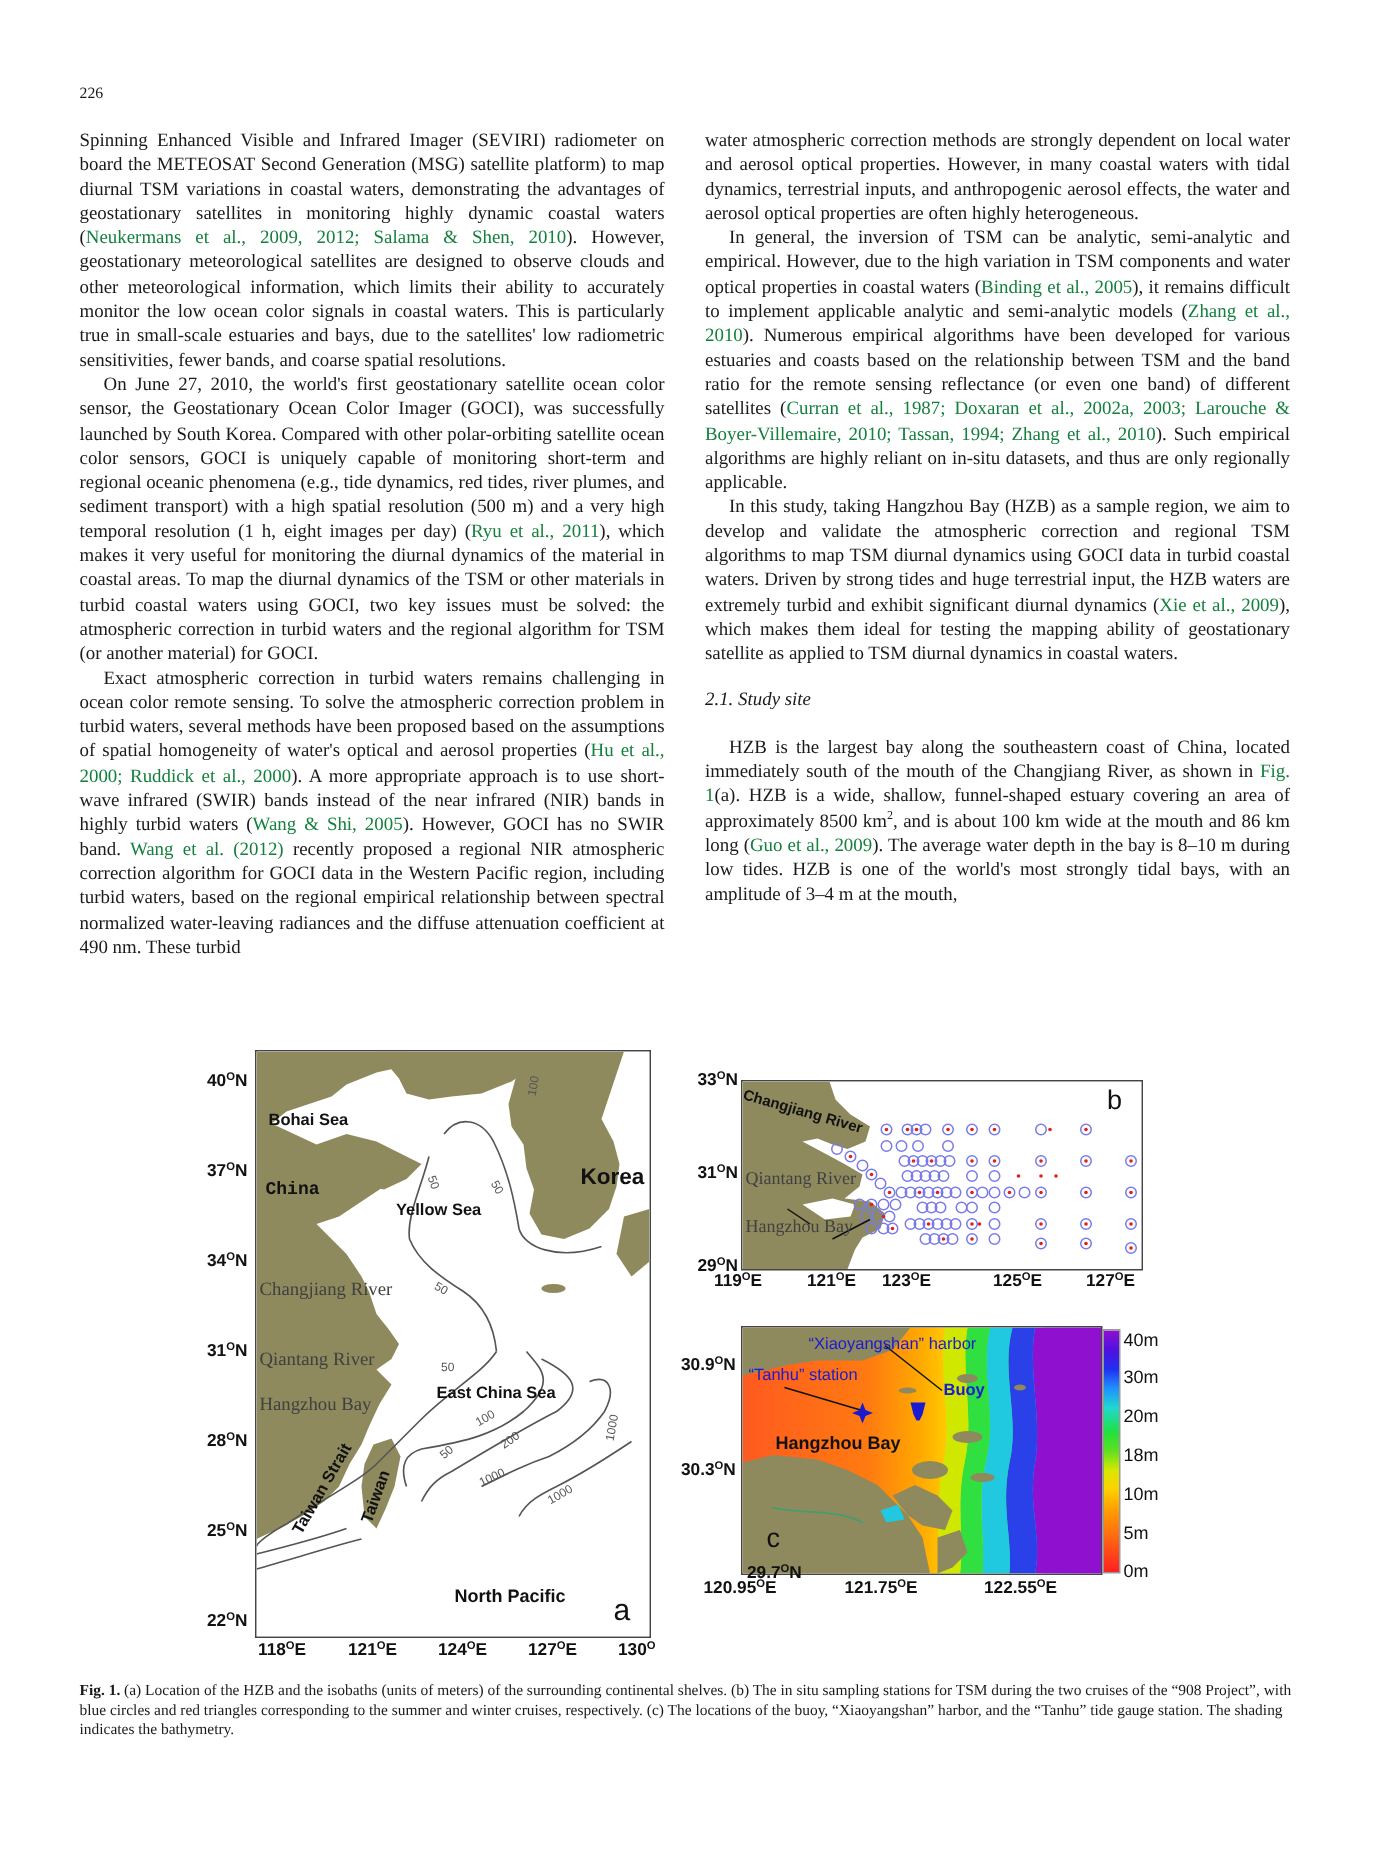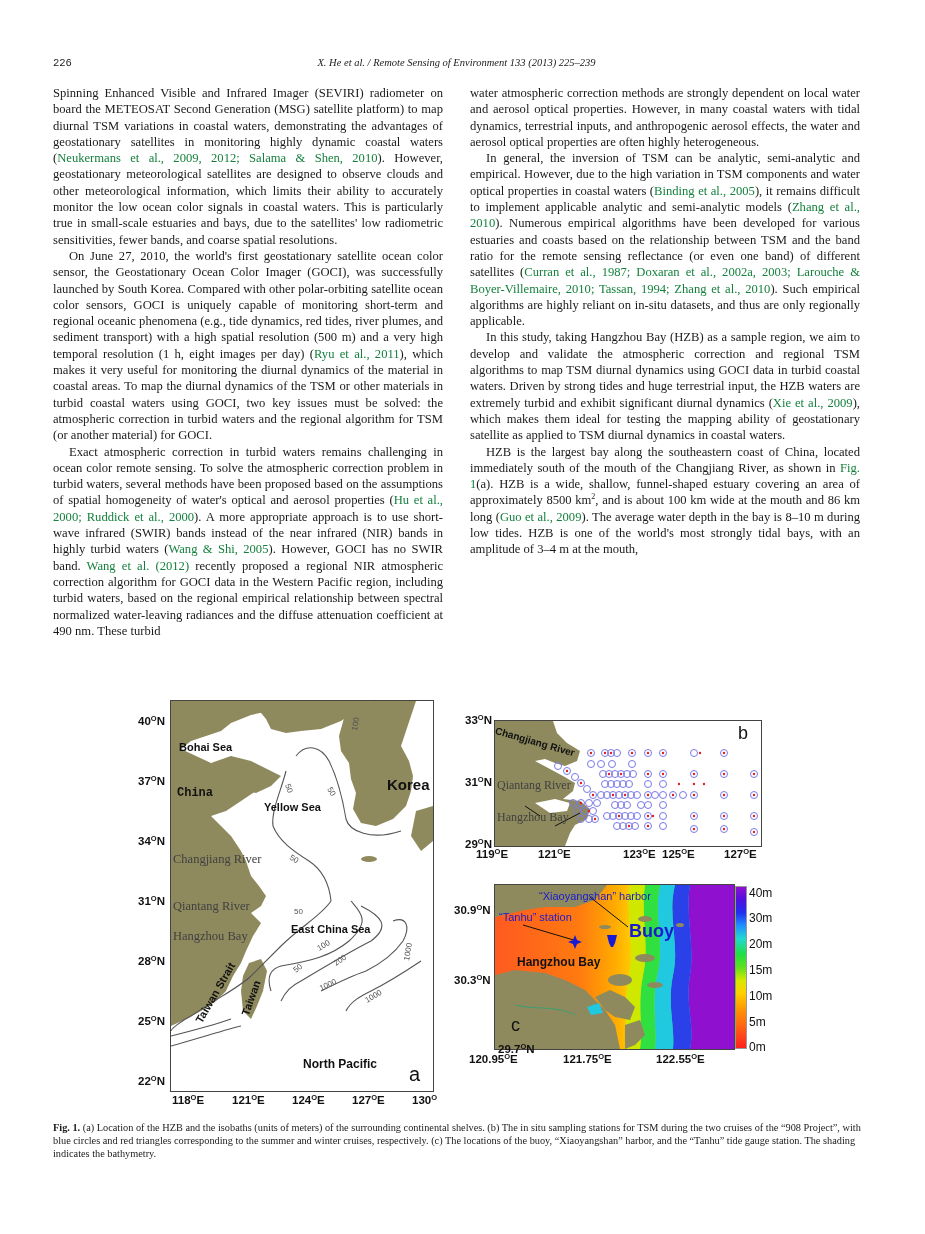--- a/index.html
+++ b/index.html
@@ -1,20 +1,20 @@
 <!DOCTYPE html>
 <html><head>
 <meta charset="utf-8">
 <style>
   html, body { margin:0; padding:0; background:#ffffff; }
   body { width:925px; height:1234px; position:relative; overflow:hidden;
          font-family:"Liberation Serif", "DejaVu Serif", serif; color:#1a1a1a; }
   .runhead { position:absolute; top:57px; left:53px; width:807px; height:14px;
              font-size:10.5px; }
-  .runhead .pg { position:absolute; left:0; top:0;font-family:Liberation Mono, monospace; }
+  .runhead .pg { position:absolute; left:0; top:0; }
   .runhead .jr { position:absolute; left:0; width:807px; text-align:center; font-style:italic; top:0; }
   .col { position:absolute; top:85px; width:390px; font-size:12.6px; line-height:16.3px;
          text-align:justify; hyphens:manual; }
   .col.left { left:53px; }
   .col.right { left:470px; }
   .col p { margin:0; }
   .col p.ind { text-indent:16px; }
   .cite { color:#15803d; }
   .sec { font-family:"Liberation Serif", serif; font-weight:bold; font-size:12.8px; margin:16px 0 0 0; }
   .subsec { font-style:italic; font-size:12.6px; margin:14px 0 16px 0; }
@@ -30,33 +30,33 @@
 
   .caption { position:absolute; left:53px; top:1121px; width:810px; font-size:10.3px; line-height:13.2px;
              font-family:"Liberation Serif",serif; color:#1a1a1a; }
   .caption b { font-weight:bold; }
 </style>
 </head>
 <body>
 
 <div class="runhead">
   <span class="pg">226</span>
-  <span class="jr">X. He et al. / Remote Sensing of Environment 133 (2013) 225–239</span>
 </div>
 
 <div class="col left">
   <p><span>Spinning Enhanced Visible and Infrared Imager (SEVIRI) radiometer on board the METEOSAT Second Generation (MSG) satellite platform) to map diurnal TSM variations in coastal waters, demonstrating the advantages of geostationary satellites in monitoring highly dynamic coastal waters (</span><a class="cite">Neukermans et al., 2009, 2012; Salama &amp; Shen, 2010</a><span>). However, geostationary meteorological satellites are designed to observe clouds and other meteorological information, which limits their ability to accurately monitor the low ocean color signals in coastal waters. This is particularly true in small-scale estuaries and bays, due to the satellites' low radiometric sensitivities, fewer bands, and coarse spatial resolutions.</span></p>
   <p class="ind"><span>On June 27, 2010, the world's first geostationary satellite ocean color sensor, the Geostationary Ocean Color Imager (GOCI), was successfully launched by South Korea. Compared with other polar-orbiting satellite ocean color sensors, GOCI is uniquely capable of monitoring short-term and regional oceanic phenomena (e.g., tide dynamics, red tides, river plumes, and sediment transport) with a high spatial resolution (500 m) and a very high temporal resolution (1 h, eight images per day) (</span><a class="cite">Ryu et al., 2011</a><span>), which makes it very useful for monitoring the diurnal dynamics of the material in coastal areas. To map the diurnal dynamics of the TSM or other materials in turbid coastal waters using GOCI, two key issues must be solved: the atmospheric correction in turbid waters and the regional algorithm for TSM (or another material) for GOCI.</span></p>
   <p class="ind"><span>Exact atmospheric correction in turbid waters remains challenging in ocean color remote sensing. To solve the atmospheric correction problem in turbid waters, several methods have been proposed based on the assumptions of spatial homogeneity of water's optical and aerosol properties (</span><a class="cite">Hu et al., 2000; Ruddick et al., 2000</a><span>). A more appropriate approach is to use short-wave infrared (SWIR) bands instead of the near infrared (NIR) bands in highly turbid waters (</span><a class="cite">Wang &amp; Shi, 2005</a><span>). However, GOCI has no SWIR band. </span><a class="cite">Wang et al. (2012)</a><span> recently proposed a regional NIR atmospheric correction algorithm for GOCI data in the Western Pacific region, including turbid waters, based on the regional empirical relationship between spectral normalized water-leaving radiances and the diffuse attenuation coefficient at 490 nm. These turbid</span></p>
 </div>
 
 <div class="col right">
   <p><span>water atmospheric correction methods are strongly dependent on local water and aerosol optical properties. However, in many coastal waters with tidal dynamics, terrestrial inputs, and anthropogenic aerosol effects, the water and aerosol optical properties are often highly heterogeneous.</span></p>
   <p class="ind"><span>In general, the inversion of TSM can be analytic, semi-analytic and empirical. However, due to the high variation in TSM components and water optical properties in coastal waters (</span><a class="cite">Binding et al., 2005</a><span>), it remains difficult to implement applicable analytic and semi-analytic models (</span><a class="cite">Zhang et al., 2010</a><span>). Numerous empirical algorithms have been developed for various estuaries and coasts based on the relationship between TSM and the band ratio for the remote sensing reflectance (or even one band) of different satellites (</span><a class="cite">Curran et al., 1987; Doxaran et al., 2002a, 2003; Larouche &amp; Boyer-Villemaire, 2010; Tassan, 1994; Zhang et al., 2010</a><span>). Such empirical algorithms are highly reliant on in-situ datasets, and thus are only regionally applicable.</span></p>
   <p class="ind"><span>In this study, taking Hangzhou Bay (HZB) as a sample region, we aim to develop and validate the atmospheric correction and regional TSM algorithms to map TSM diurnal dynamics using GOCI data in turbid coastal waters. Driven by strong tides and huge terrestrial input, the HZB waters are extremely turbid and exhibit significant diurnal dynamics (</span><a class="cite">Xie et al., 2009</a><span>), which makes them ideal for testing the mapping ability of geostationary satellite as applied to TSM diurnal dynamics in coastal waters.</span></p>
+  <div class="subsec">2.1. Study site</div>
   <p class="ind"><span>HZB is the largest bay along the southeastern coast of China, located immediately south of the mouth of the Changjiang River, as shown in </span><a class="cite">Fig. 1</a><span>(a). HZB is a wide, shallow, funnel-shaped estuary covering an area of approximately 8500 km</span><sup>2</sup><span>, and is about 100 km wide at the mouth and 86 km long (</span><a class="cite">Guo et al., 2009</a><span>). The average water depth in the bay is 8–10 m during low tides. HZB is one of the world's most strongly tidal bays, with an amplitude of 3–4 m at the mouth,</span></p>
 </div>
 
 <div>
 
   <div class="panel" style="left:170px; top:700px; width:262px; height:390px;">
     <svg width="262" height="390" viewBox="0 0 262 390">
       <rect width="262" height="390" fill="#ffffff"></rect>
 
       <path d="M0,0 L100,0 L98,10 L80,14 L60,22 L50,30 L35,35 L20,40 L10,48 L25,55 L40,62 L55,70 L70,75 L88,72 L95,80 L85,90 L70,100 L55,110 L40,115 L50,125 L60,135 L70,150 L75,160 L80,175 L88,185 L95,195 L90,205 L80,212 L90,222 L82,235 L75,250 L70,262 L62,275 L55,290 L45,300 L30,310 L15,318 L0,325 Z" fill="#8e8a5e"></path>
@@ -275,21 +275,21 @@
     <div class="lbl-sans" style="left:2px; top:4px; font-size:10px; transform:rotate(16deg); transform-origin:left top;">Changjiang River</div>
     <div class="lbl-serif" style="left:2px; top:57px; font-size:12px;">Qiantang River</div>
     <div class="lbl-serif" style="left:2px; top:89px; font-size:12px;">Hangzhou Bay</div>
     <div class="panel-letter" style="left:243px; top:2px; font-size:18px;">b</div>
   </div>
   <div class="axlbl" style="left:465px; top:714px;"><span>33</span><sup>O</sup>N</div>
   <div class="axlbl" style="left:465px; top:776px;"><span>31</span><sup>O</sup>N</div>
   <div class="axlbl" style="left:465px; top:838px;"><span>29</span><sup>O</sup>N</div>
   <div class="axlbl" style="left:476px; top:848px;"><span>119</span><sup>O</sup>E</div>
   <div class="axlbl" style="left:538px; top:848px;"><span>121</span><sup>O</sup>E</div>
-  <div class="axlbl" style="left:623px; top:848px;"><span>123</span><sup>O</sup>E</div>
+  <div class="axlbl" style="left:588px; top:848px;"><span>123</span><sup>O</sup>E</div>
   <div class="axlbl" style="left:662px; top:848px;"><span>125</span><sup>O</sup>E</div>
   <div class="axlbl" style="left:724px; top:848px;"><span>127</span><sup>O</sup>E</div>
 
   <div class="panel" style="left:494px; top:884px; width:239px; height:164px;">
     <svg width="239" height="164" viewBox="0 0 239 164">
       <defs>
         <linearGradient id="bathy" x1="0" y1="0" x2="1" y2="0">
           <stop offset="0" stop-color="#ff5a20"></stop>
           <stop offset="0.35" stop-color="#ff7a10"></stop>
           <stop offset="0.5" stop-color="#ffaa00"></stop>
@@ -330,37 +330,37 @@
       </g>
       <g fill="#1a1ad0">
         <polygon points="78,55 80,50 82,55 87,57 82,59 80,64 78,59 73,57"></polygon>
       </g>
       <g fill="#1a1ad0">
         <path d="M112,50 L122,50 L120,58 L118,62 L116,62 L114,58 Z"></path>
       </g>
     </svg>
     <div class="lbl-sans" style="left:44px; top:5px; font-size:11px; font-weight:normal; color:#1a1ad0;">“Xiaoyangshan” harbor</div>
     <div class="lbl-sans" style="left:4px; top:26px; font-size:11px; font-weight:normal; color:#1a1ad0;">“Tanhu” station</div>
-    <div class="lbl-sans" style="left:134px; top:36px; font-size:18px; color:#1a1ad0;">Buoy</div>
+    <div class="lbl-sans" style="left:134px; top:36px; font-size:11px; color:#1a1ad0;">Buoy</div>
     <div class="lbl-sans" style="left:22px; top:70px; font-size:12px;">Hangzhou Bay</div>
     <div class="panel-letter" style="left:16px; top:130px; font-size:18px;">c</div>
   </div>
   <div class="axlbl" style="left:454px; top:904px;"><span>30.9</span><sup>O</sup>N</div>
   <div class="axlbl" style="left:454px; top:974px;"><span>30.3</span><sup>O</sup>N</div>
   <div class="axlbl" style="left:454px; top:1043px;margin-left:44px;"><span>29.7</span><sup>O</sup>N</div>
   <div class="axlbl" style="left:469px; top:1053px;"><span>120.95</span><sup>O</sup>E</div>
   <div class="axlbl" style="left:563px; top:1053px;"><span>121.75</span><sup>O</sup>E</div>
   <div class="axlbl" style="left:656px; top:1053px;"><span>122.55</span><sup>O</sup>E</div>
 
   <div style="position:absolute; left:735px; top:886px; width:10px; height:161px; border:1px solid #999;
               background:linear-gradient(to bottom,#9010d0 0%,#5010e0 8%,#2030f0 16%,#2090ff 24%,#20d8d0 32%,#20e040 42%,#60e020 50%,#d8e800 58%,#ffd000 66%,#ffa000 74%,#ff7010 84%,#ff2020 100%);"></div>
   <div class="cbar-lbl" style="left:749px; top:886px;">40m</div>
   <div class="cbar-lbl" style="left:749px; top:911px;">30m</div>
   <div class="cbar-lbl" style="left:749px; top:937px;">20m</div>
-  <div class="cbar-lbl" style="left:749px; top:963px;">15m</div>
+  <div class="cbar-lbl" style="left:749px; top:963px;">18m</div>
   <div class="cbar-lbl" style="left:749px; top:989px;">10m</div>
   <div class="cbar-lbl" style="left:749px; top:1015px;">5m</div>
   <div class="cbar-lbl" style="left:749px; top:1040px;">0m</div>
 </div>
 
 <div class="caption">
   <b>Fig. 1.</b><span> (a) Location of the HZB and the isobaths (units of meters) of the surrounding continental shelves. (b) The in situ sampling stations for TSM during the two cruises of the “908 Project”, with blue circles and red triangles corresponding to the summer and winter cruises, respectively. (c) The locations of the buoy, “Xiaoyangshan” harbor, and the “Tanhu” tide gauge station. The shading indicates the bathymetry.</span>
 </div>
 
 </body></html>

